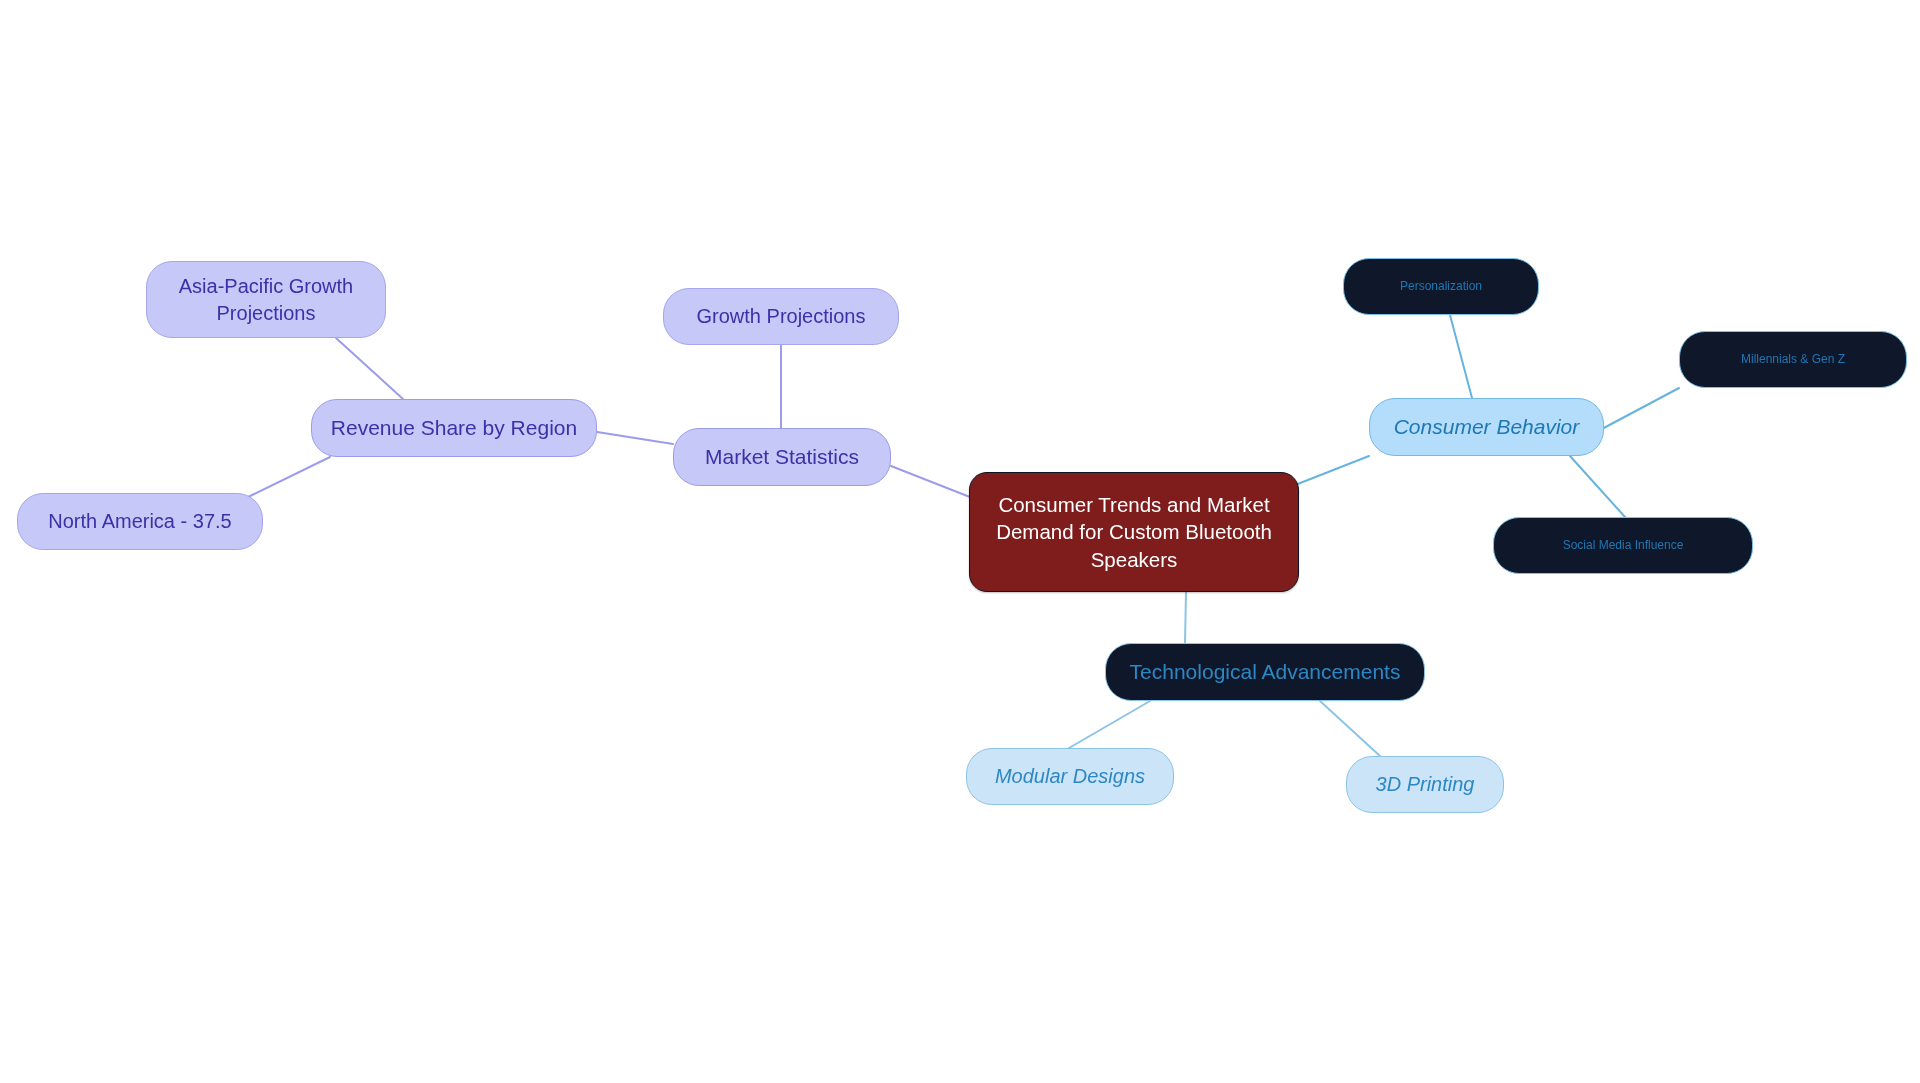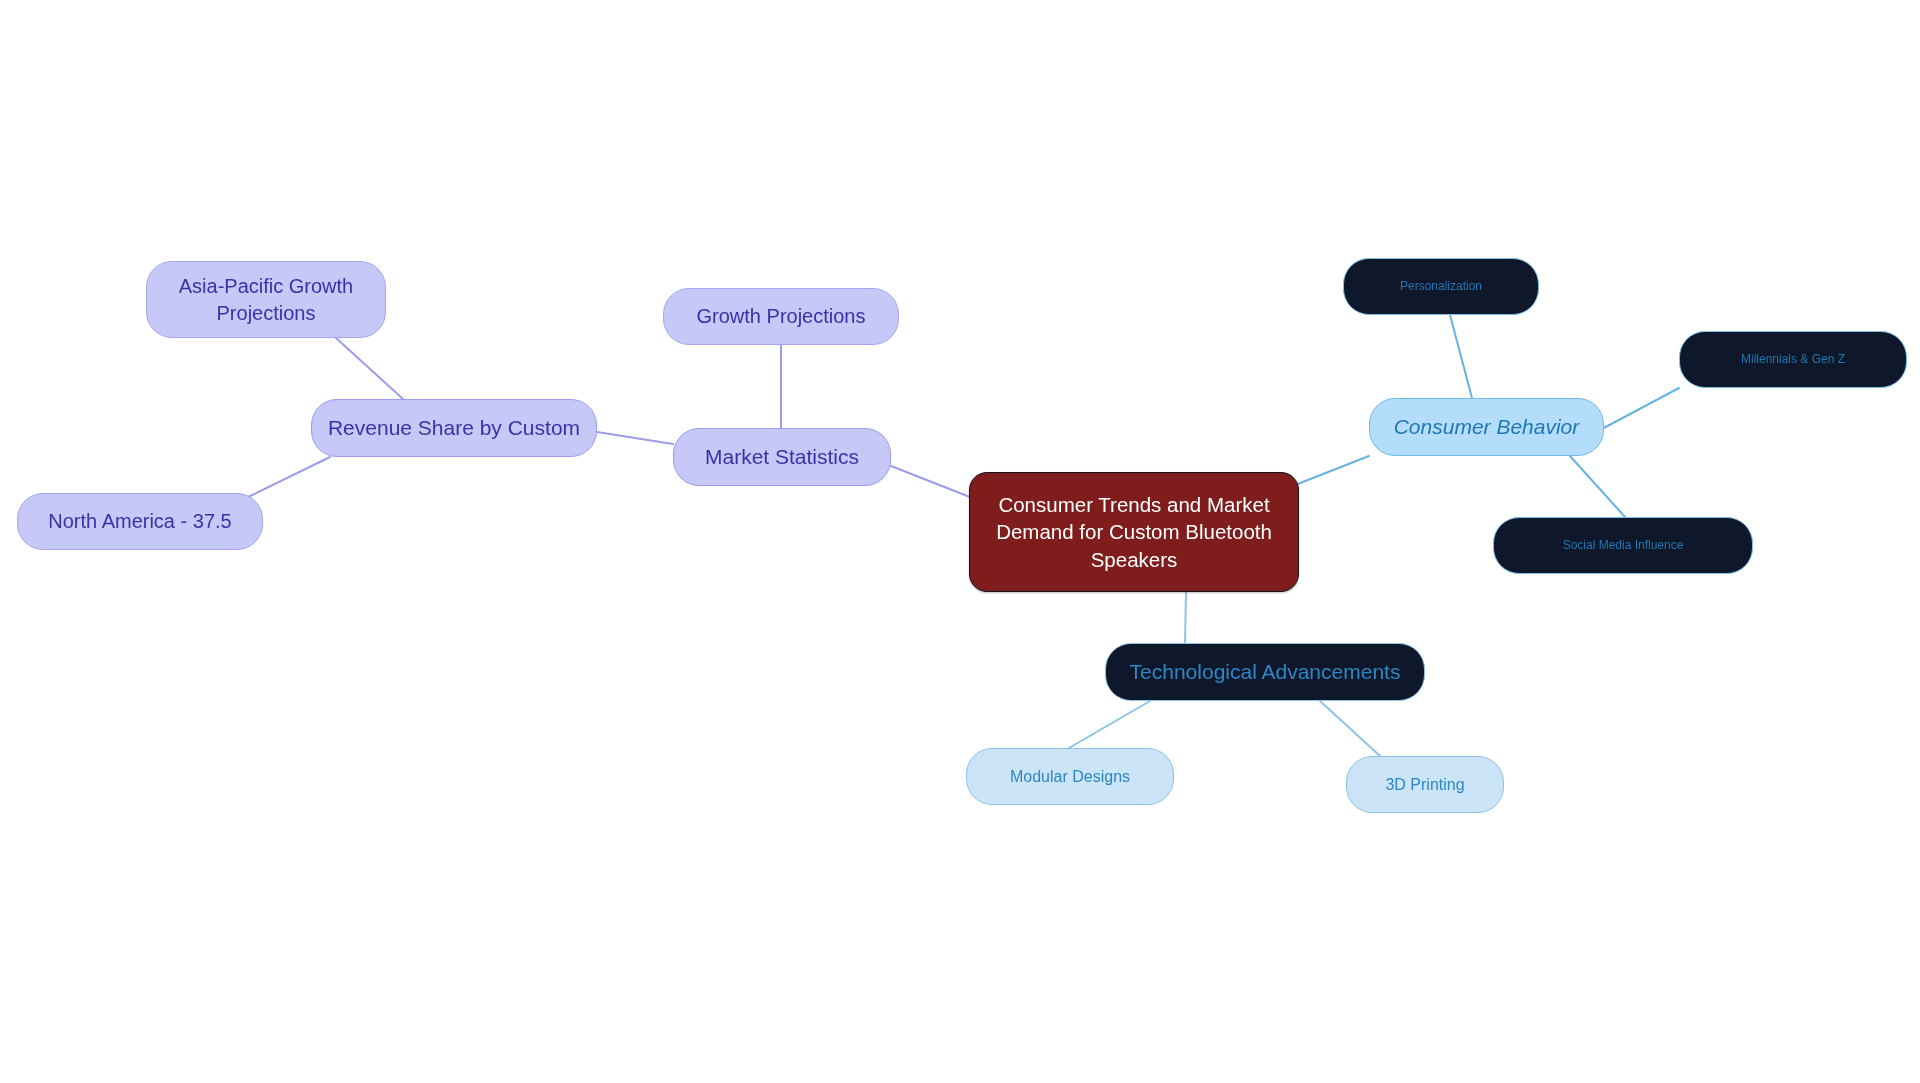--- a/index.html
+++ b/index.html
@@ -82,22 +82,23 @@
     background: #0f172a;
     border-color: #8cc4e8;
     color: #2c88c4;
     font-size: 21px;
     border-radius: 26px;
   }
   .node-leaf-blue-pale {
     background: #cbe4f8;
     border-color: #8cc4e8;
     color: #2c88c4;
-    font-size: 16px;
+    font-size: 20px;
     border-radius: 26px;
+    font-style: italic;
   }
 </style>
 </head>
 <body>
 
 <div id="mindmap-canvas">
   <svg id="edge-layer" viewBox="0 0 1920 1083" preserveAspectRatio="none">
       <line x1="891" y1="466" x2="975" y2="499" stroke="#9b9cec" stroke-width="2" stroke-linecap="round"></line>
       <line x1="781" y1="345" x2="781" y2="428" stroke="#9b9cec" stroke-width="2" stroke-linecap="round"></line>
       <line x1="597" y1="432" x2="673" y2="444" stroke="#9b9cec" stroke-width="2" stroke-linecap="round"></line>
@@ -110,21 +111,21 @@
       <line x1="1185" y1="643" x2="1186" y2="592" stroke="#8cc4e8" stroke-width="2" stroke-linecap="round"></line>
       <line x1="1069" y1="748" x2="1150" y2="701" stroke="#8cc4e8" stroke-width="2" stroke-linecap="round"></line>
       <line x1="1380" y1="756" x2="1320" y2="701" stroke="#8cc4e8" stroke-width="2" stroke-linecap="round"></line>
     </svg>
   <div id="node-layer">
       <div class="node node-root" style="left: 969px; top: 472px; width: 330px; height: 120px;"><span>Consumer Trends and Market
 Demand for Custom Bluetooth
 Speakers</span></div>
       <div class="node node-branch-purple" style="left: 673px; top: 428px; width: 218px; height: 58px;"><span>Market Statistics</span></div>
       <div class="node node-leaf-purple" style="left: 663px; top: 288px; width: 236px; height: 57px;"><span>Growth Projections</span></div>
-      <div class="node node-branch-purple" style="left: 311px; top: 399px; width: 286px; height: 58px;"><span>Revenue Share by Custom</span></div>
+      <div class="node node-branch-purple" style="left: 311px; top: 399px; width: 286px; height: 58px;"><span>Revenue Share by Region</span></div>
       <div class="node node-leaf-purple" style="left: 146px; top: 261px; width: 240px; height: 77px;"><span>Asia-Pacific Growth
 Projections</span></div>
       <div class="node node-leaf-purple" style="left: 17px; top: 493px; width: 246px; height: 57px;"><span>North America - 37.5</span></div>
       <div class="node node-branch-blue" style="left: 1369px; top: 398px; width: 235px; height: 58px; font-style: italic;"><span>Consumer Behavior</span></div>
       <div class="node node-leaf-blue" style="left: 1343px; top: 258px; width: 196px; height: 57px;"><span>Personalization</span></div>
       <div class="node node-leaf-blue" style="left: 1679px; top: 331px; width: 228px; height: 57px;"><span>Millennials &amp; Gen Z</span></div>
       <div class="node node-leaf-blue" style="left: 1493px; top: 517px; width: 260px; height: 57px;"><span>Social Media Influence</span></div>
       <div class="node node-branch-blue-pale" style="left: 1105px; top: 643px; width: 320px; height: 58px;"><span>Technological Advancements</span></div>
       <div class="node node-leaf-blue-pale" style="left: 966px; top: 748px; width: 208px; height: 57px;"><span>Modular Designs</span></div>
       <div class="node node-leaf-blue-pale" style="left: 1346px; top: 756px; width: 158px; height: 57px;"><span>3D Printing</span></div>

